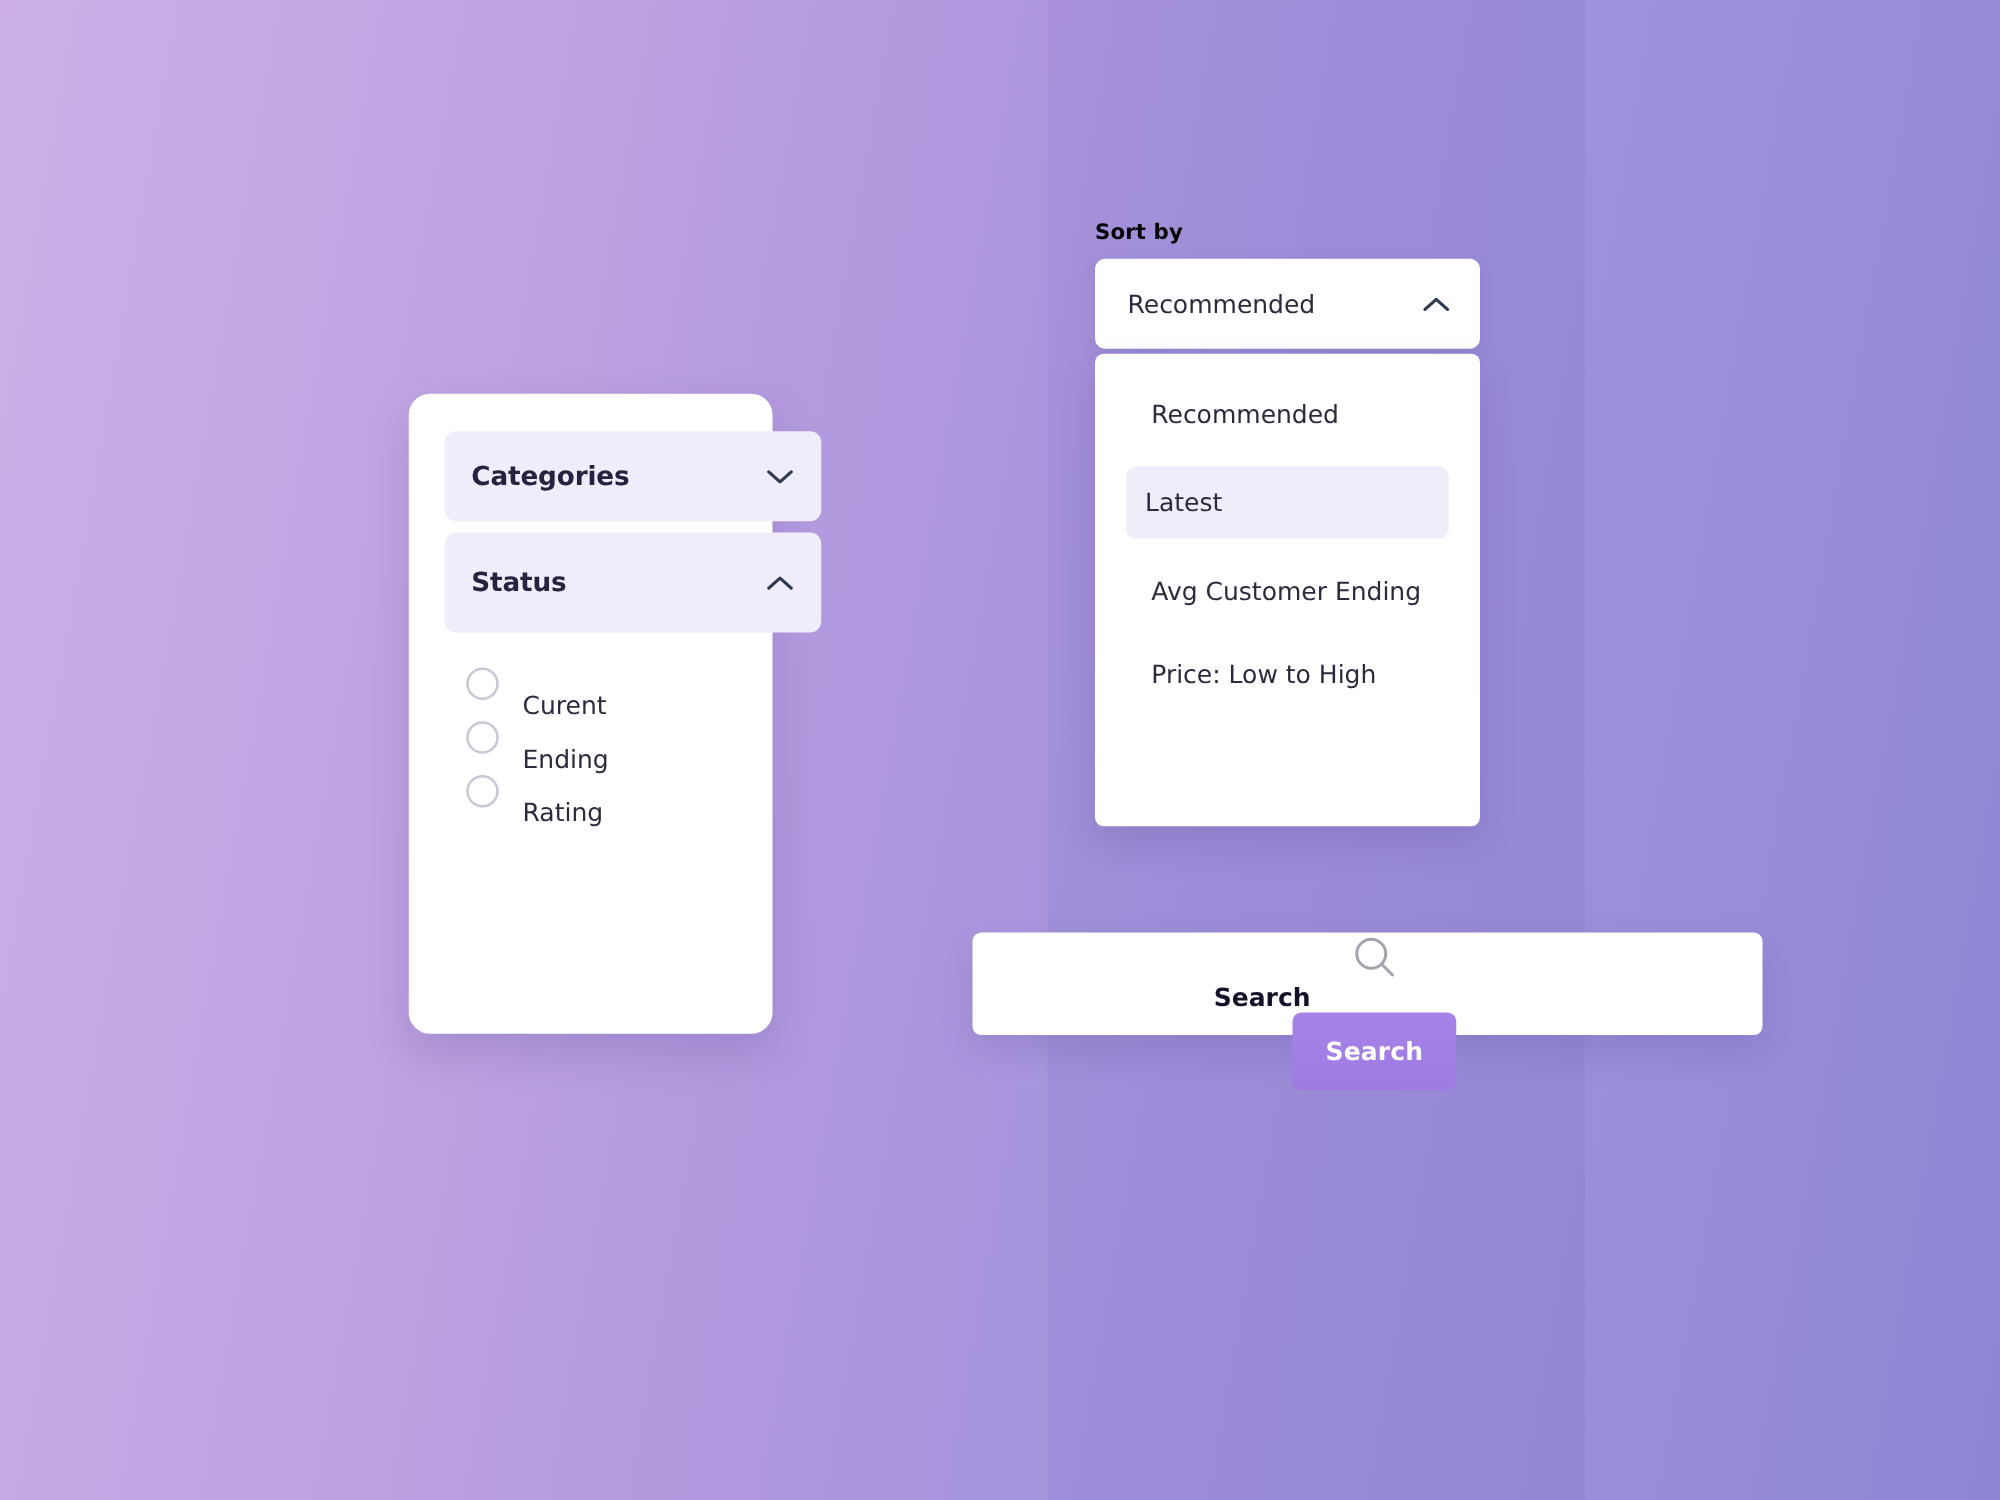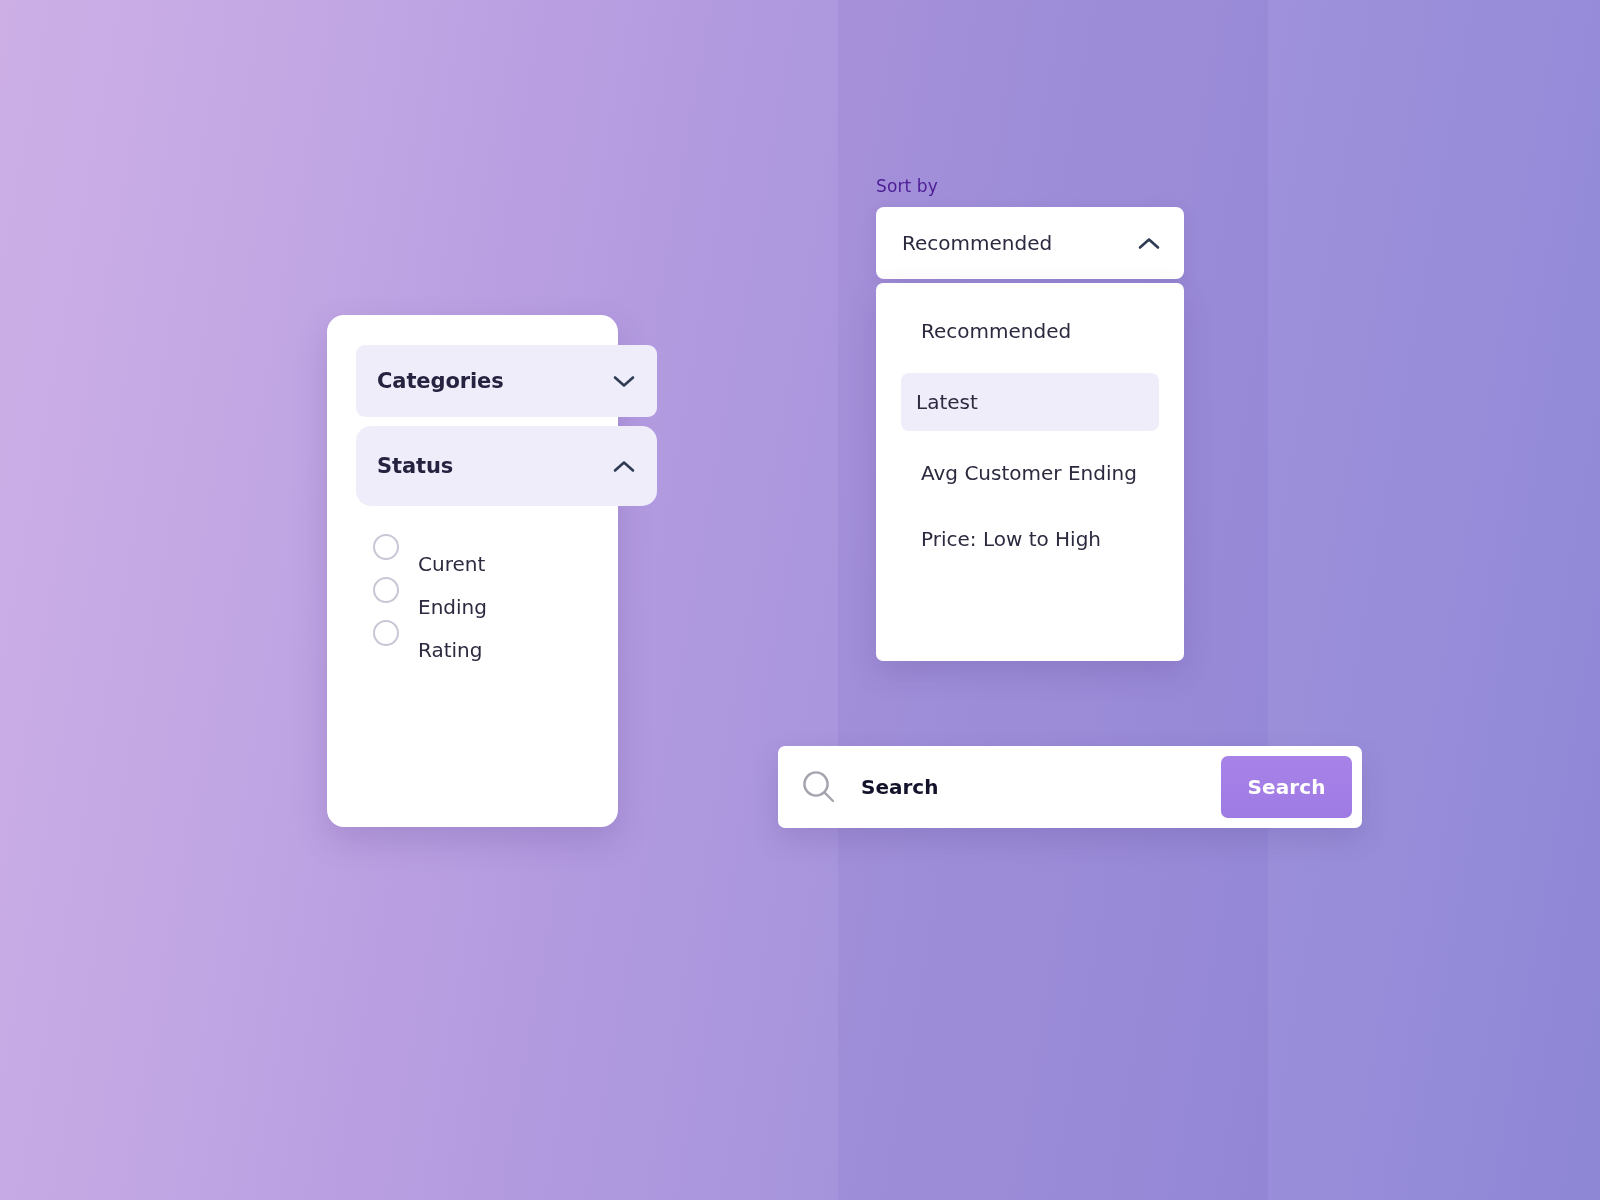--- a/index.html
+++ b/index.html
@@ -64,21 +64,21 @@
     cursor: pointer;
   }
   .accordion-title {
     font-size: 21px;
     font-weight: 700;
     color: #262341;
     letter-spacing: -0.1px;
     line-height: 1;
   }
   #hdr-categories { top: 30px; }
-  #hdr-status     { top: 111px; height: 80px; border-radius: 15px; }
+  #hdr-status     { top: 111px; height: 80px; }
   #hdr-dealtype   { top: 408px; height: 75px; }
 
   .chevron { width: 22px; height: 13px; display: block; }
   .chevron path {
     fill: none;
     stroke: #2F3B52;
     stroke-width: 2.6;
     stroke-linecap: round;
     stroke-linejoin: round;
   }
@@ -113,22 +113,22 @@
     line-height: 1;
     margin-top: 34px;
   }
 
   
   #sortby-label {
     position: absolute;
     left: 876px;
     top: 176px;
     font-size: 17px;
-    font-weight: 400;
-    color: #4c1d95;
+    font-weight: 700;
+    color: #000000;
     letter-spacing: 0.1px;
   }
   #sort-select {
     position: absolute;
     left: 876px;
     top: 207px;
     width: 308px;
     height: 72px;
     background: #FFFFFF;
     border-radius: 8px;
@@ -170,29 +170,30 @@
     cursor: pointer;
   }
   .menu-item + .menu-item { margin-top: 18px; }
   .menu-item.is-selected { background: #EFEDFA; height: 58px; padding-left: 15px; }
 
   
   #search-bar {
     position: absolute;
     left: 778px;
     top: 746px;
-    width: 584px;
+    width: 632px;
     height: 82px;
     background: #FFFFFF;
     border-radius: 7px;
     box-shadow: 0 12px 28px rgba(62, 38, 110, 0.15);
     display: flex;
     align-items: center;
     box-sizing: border-box;
     padding: 0 10px 0 21px;
+    flex-direction: column;
   }
   #search-icon { width: 40px; height: 40px; flex: 0 0 auto; display:block; }
   #search-icon circle, #search-icon line {
     fill: none;
     stroke: #A6A3AE;
     stroke-width: 2.4;
     stroke-linecap: round;
   }
   #search-input {
     flex: 1 1 auto;

